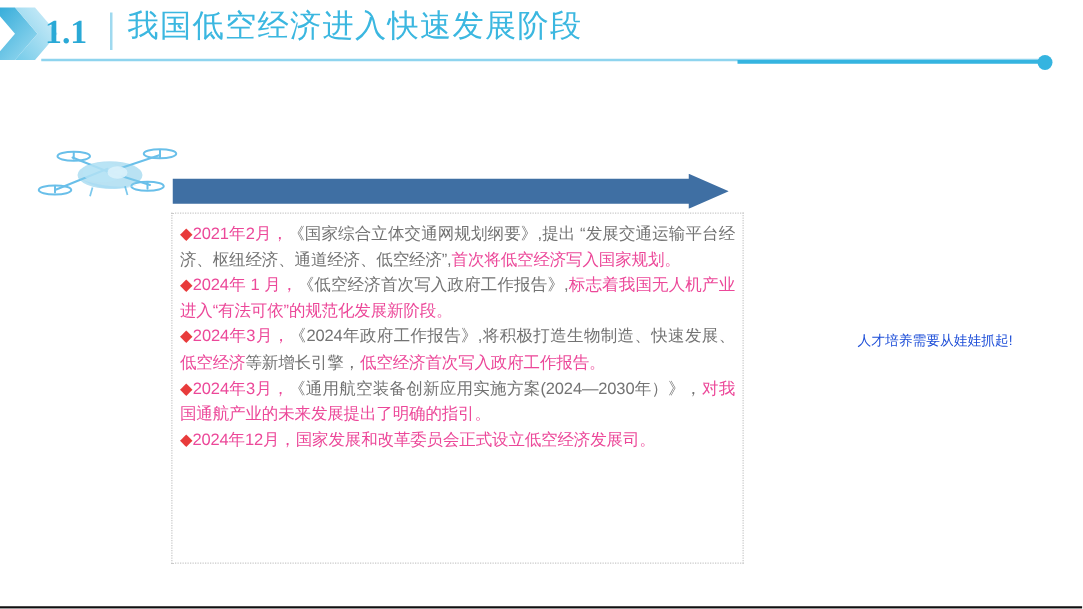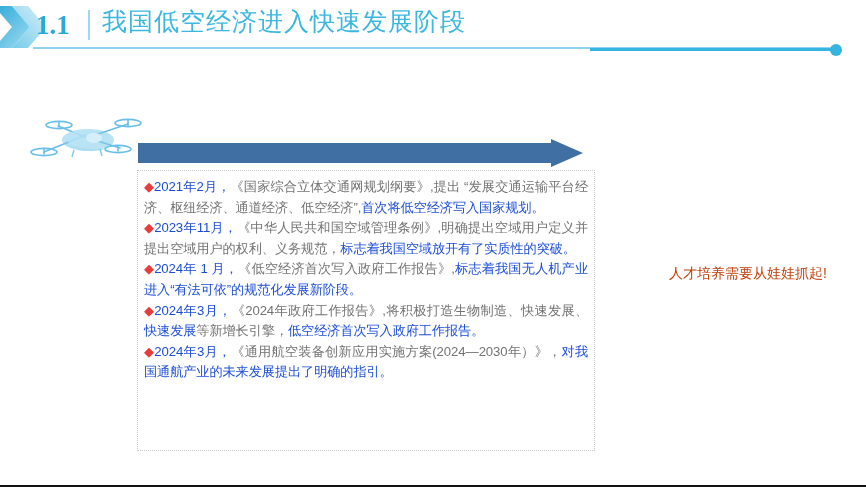--- a/index.html
+++ b/index.html
@@ -147,35 +147,35 @@
     padding: 6px 6px 0 6px;
   }
   .bullet-line {
     font-size: 13.2px;
     line-height: 20.6px;
     color: #3a3a3a;
     text-align: justify;
     margin: 0;
     letter-spacing: -0.1px;
   }
-  .red { color: #1d4ed8; }
+  .red { color: #ec4899; }
   .dark { color: #737373; }
   .dot {
     color: #e83b3b;
     font-size: 13px;
   }
 
   
   #right-note {
     position: absolute;
     left: 648px;
     top: 262px;
     width: 200px;
-    font-size: 14px;
-    color: #c2410c;
+    font-size: 11px;
+    color: #1d4ed8;
     text-align: center;
     line-height: 22px;
   }
 
   
   #bottom-edge {
     position: absolute;
     left: 0;
     top: 485px;
     width: 866px;
@@ -252,23 +252,23 @@
 
   <div id="arrow-banner">
     <svg width="445" height="28" viewBox="0 0 445 28" preserveAspectRatio="none">
       <polygon points="0,4 413,4 413,0 445,14 413,28 413,24 0,24" fill="#3f6fa3"></polygon>
     </svg>
   </div>
 
   <div id="content-box">
     <div id="bullets">
         <p class="bullet-line"><span class="dot">◆</span><span class="red">2021年2月，</span><span class="dark">《国家综合立体交通网规划纲要》,提出 “发展交通运输平台经济、枢纽经济、通道经济、低空经济”,</span><span class="red">首次将低空经济写入国家规划。</span></p>
-        <p class="bullet-line"><span class="dot">◆</span><span class="red">2023年11月，</span><span class="dark">《中华人民共和国空域管理条例》,明确提出空域用户定义并提出空域用户的权利、义务规范，</span><span class="red">标志着我国空域放开有了实质性的突破。</span></p>
         <p class="bullet-line"><span class="dot">◆</span><span class="red">2024年 1 月，</span><span class="dark">《低空经济首次写入政府工作报告》,</span><span class="red">标志着我国无人机产业进入“有法可依”的规范化发展新阶段。</span></p>
-        <p class="bullet-line"><span class="dot">◆</span><span class="red">2024年3月，</span><span class="dark">《2024年政府工作报告》,将积极打造生物制造、快速发展、</span><span class="red">快速发展</span><span class="dark">等新增长引擎，</span><span class="red">低空经济首次写入政府工作报告。</span></p>
+        <p class="bullet-line"><span class="dot">◆</span><span class="red">2024年3月，</span><span class="dark">《2024年政府工作报告》,将积极打造生物制造、快速发展、</span><span class="red">低空经济</span><span class="dark">等新增长引擎，</span><span class="red">低空经济首次写入政府工作报告。</span></p>
         <p class="bullet-line"><span class="dot">◆</span><span class="red">2024年3月，</span><span class="dark">《通用航空装备创新应用实施方案(2024—2030年）》，</span><span class="red">对我国通航产业的未来发展提出了明确的指引。</span></p>
+        <p class="bullet-line"><span class="dot">◆</span><span class="red">2024年12月，</span><span class="red">国家发展和改革委员会正式设立低空经济发展司。</span></p>
       </div>
   </div>
 
   <div id="right-note">人才培养需要从娃娃抓起!</div>
 
   <div id="bottom-edge"></div>
 </div>
 
 </body></html>

